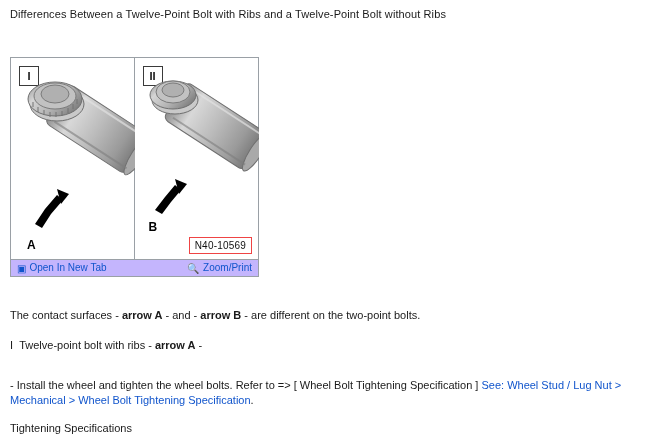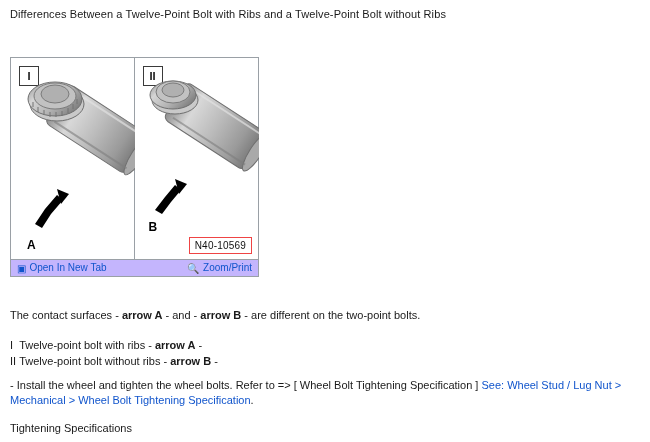--- a/index.html
+++ b/index.html
@@ -258,23 +258,20 @@
   </div>
 
   <div class="para p1">
     <span>The contact surfaces - </span><b>arrow A</b><span> - and - </span><b>arrow B</b><span> - are different on the two-point bolts.</span>
   </div>
 
   <div class="para p2">
     <span>I</span>&nbsp;&nbsp;<span>Twelve-point bolt with ribs - </span><b>arrow A</b><span> -</span>
   </div>
 
-  <div class="para p3">
-    <span>II</span>&nbsp;<span>Twelve-point bolt without ribs - </span><b>arrow B</b><span> -</span>
-  </div>
 
   <div class="para p5">Tightening Specifications</div>
 
   <div class="para p4">
     <span>-  Install the wheel and tighten the wheel bolts. Refer to =&gt; [ Wheel Bolt Tightening Specification ] </span><a class="xref">See: Wheel Stud / Lug Nut &gt; Mechanical &gt; Wheel Bolt Tightening Specification</a><span>.</span>
   </div>
 
 </div>
 
 </body></html>

